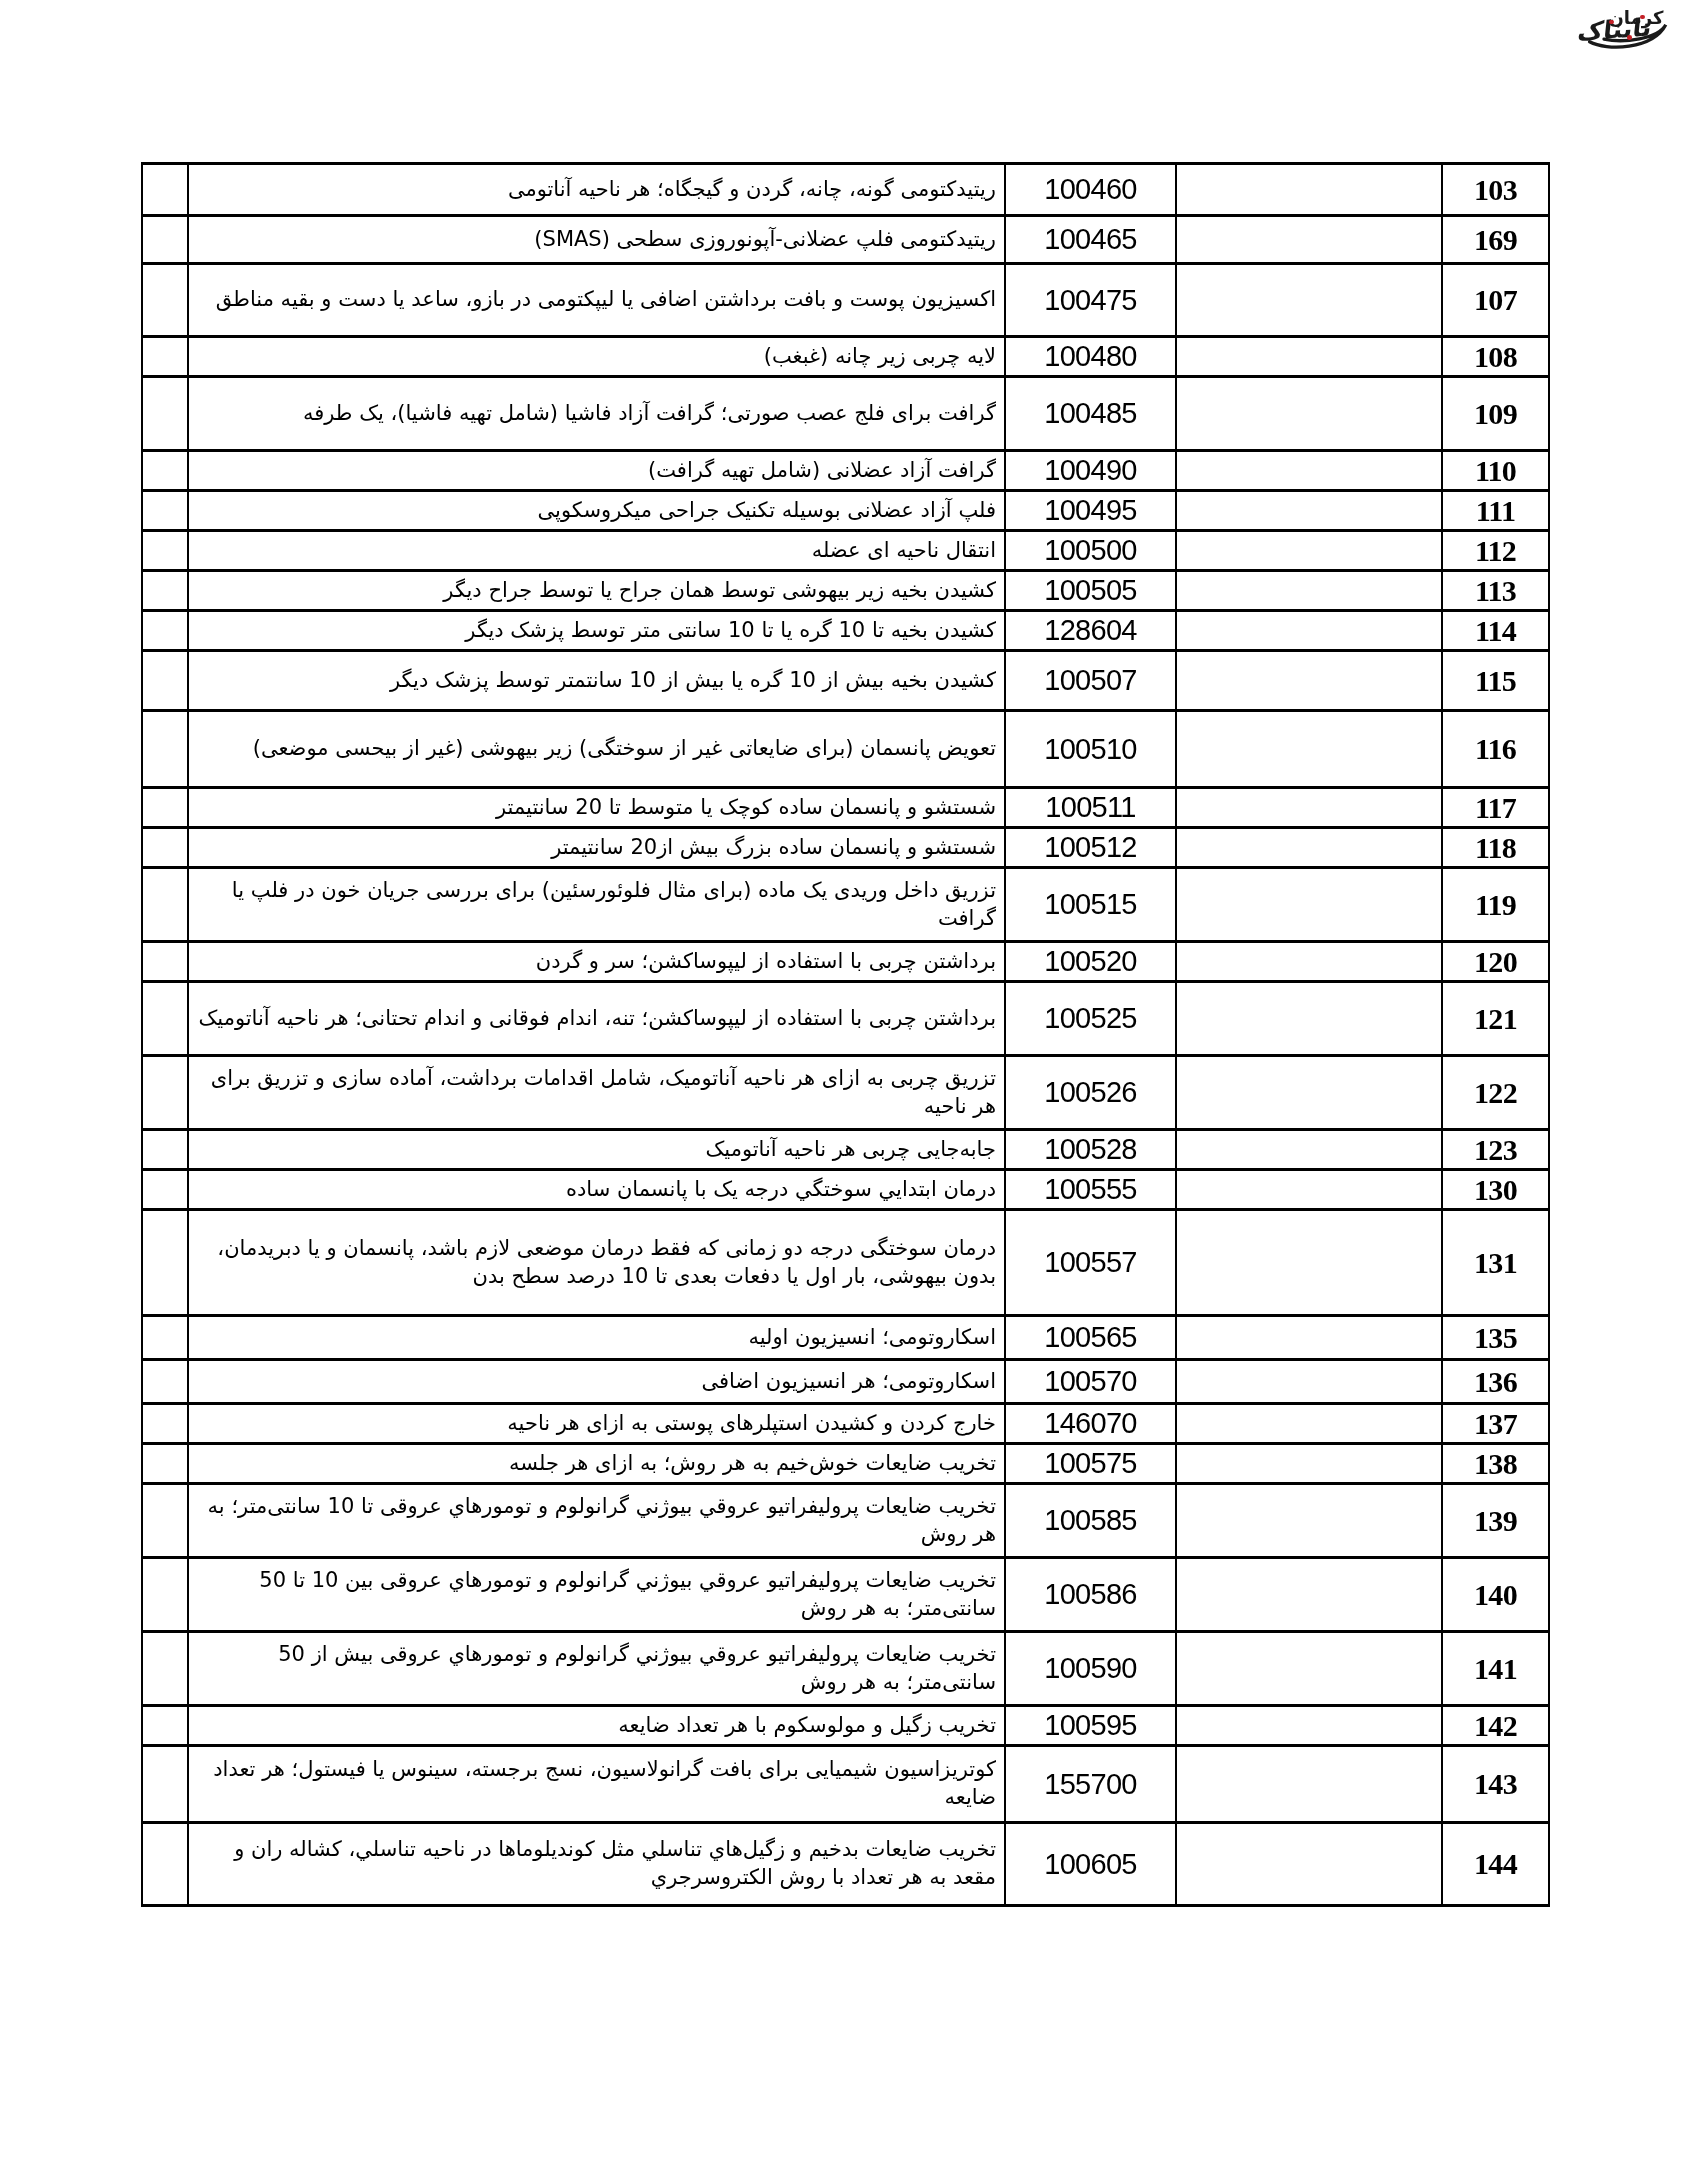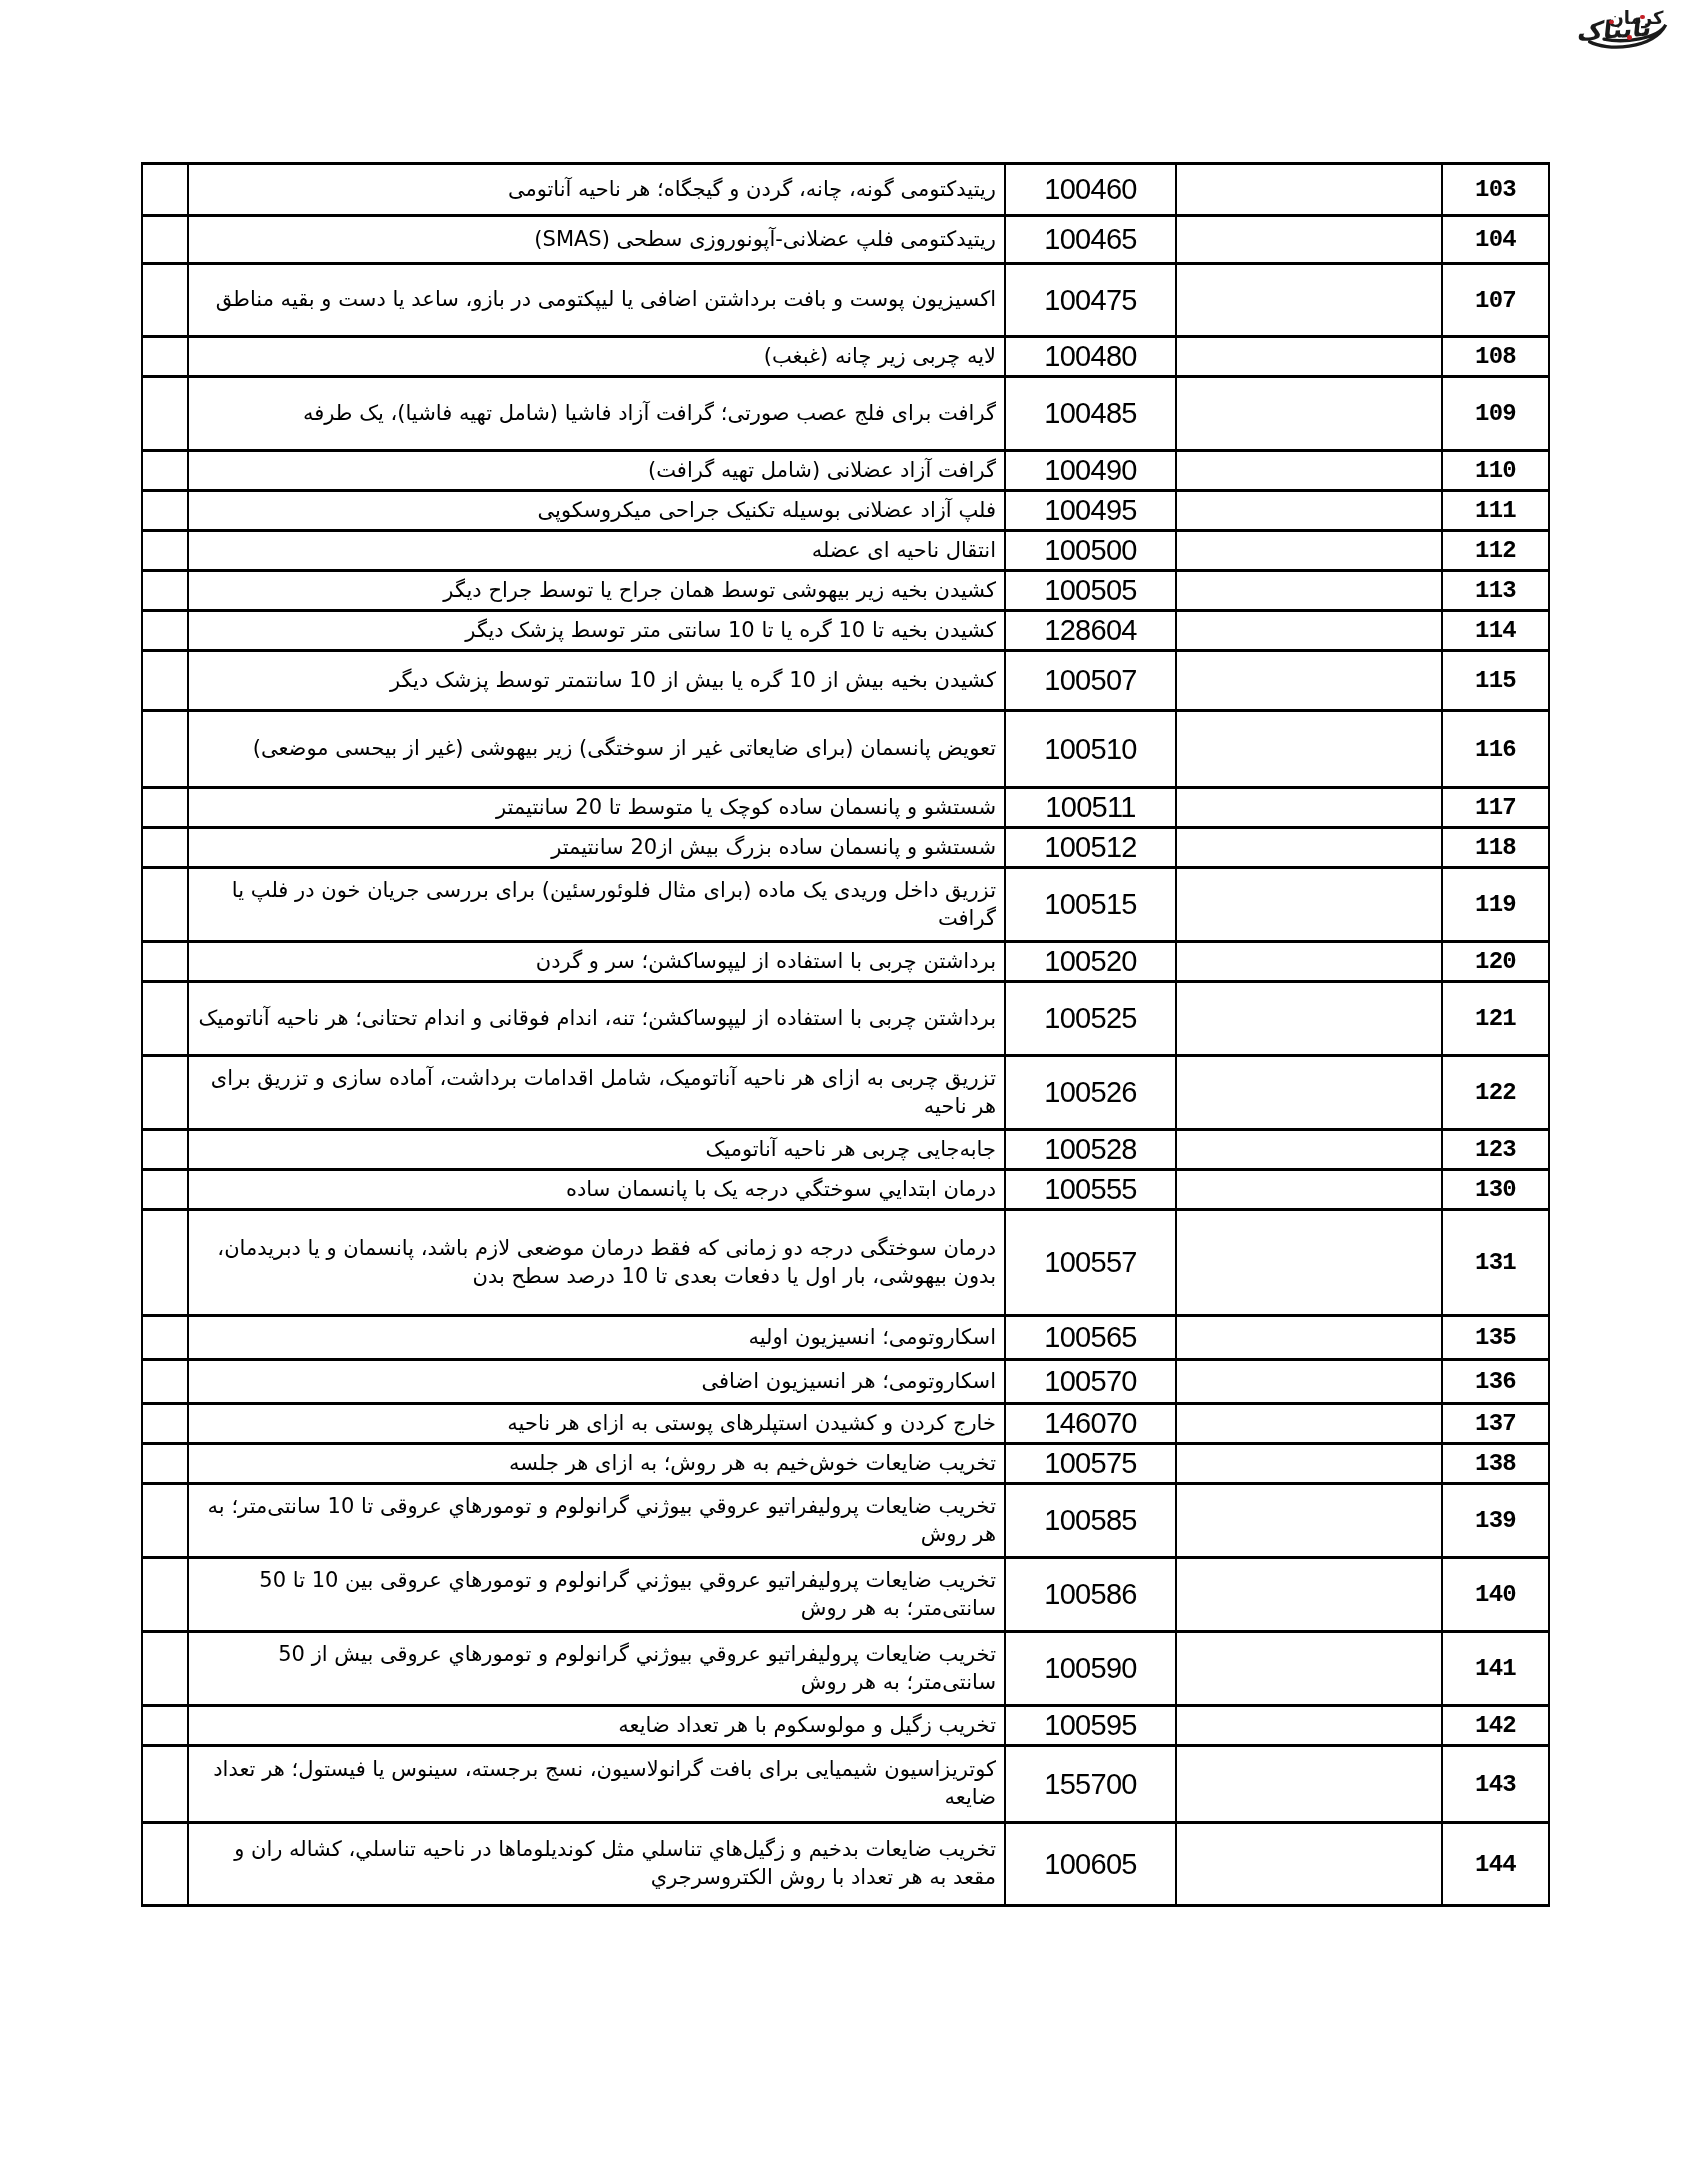--- a/index.html
+++ b/index.html
@@ -48,23 +48,23 @@
   }
   table.tariff td{
     border:2.6px solid #000;
     border-top-width:3.3px;
     border-bottom-width:3.3px;
     vertical-align:middle;
     overflow:hidden;
   }
   td.cell-num{
     text-align:center;
-    font-family:Liberation Mono, monospace;
+    font-family:Liberation Serif, serif;
     font-weight:bold;
-    font-size:24px;
+    font-size:30px;
     letter-spacing:-0.7px;
     padding:1.3px 2.6px;
   }
   td.cell-blank{padding:0;}
   td.cell-code{
     text-align:center;
     font-family:Liberation Sans, sans-serif;
     font-size:29px;
     letter-spacing:-0.7px;
     padding:1.3px 2.6px;
@@ -102,21 +102,21 @@
     </colgroup>
     <tbody id="rows">
         <tr style="height: 52px;">
     <td class="cell-num">103</td>
     <td class="cell-blank"></td>
     <td class="cell-code">100460</td>
     <td class="cell-desc">ریتیدکتومی گونه، چانه، گردن و گیجگاه؛ هر ناحیه آناتومی</td>
     <td class="cell-spacer"></td>
   </tr>
         <tr style="height: 48px;">
-    <td class="cell-num">104</td>
+    <td class="cell-num">169</td>
     <td class="cell-blank"></td>
     <td class="cell-code">100465</td>
     <td class="cell-desc">ریتیدکتومی فلپ عضلانی-آپونوروزی سطحی (SMAS)</td>
     <td class="cell-spacer"></td>
   </tr>
         <tr style="height: 73px;">
     <td class="cell-num">107</td>
     <td class="cell-blank"></td>
     <td class="cell-code">100475</td>
     <td class="cell-desc">اکسیزیون پوست و بافت برداشتن اضافی یا لیپکتومی در بازو، ساعد یا دست و بقیه مناطق</td>

